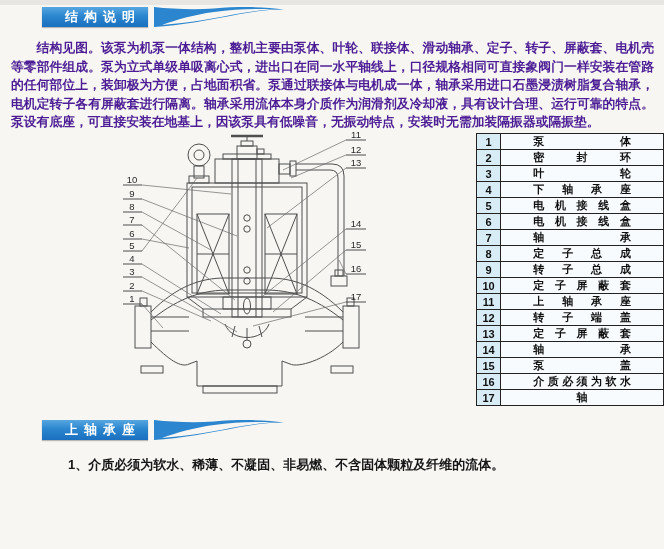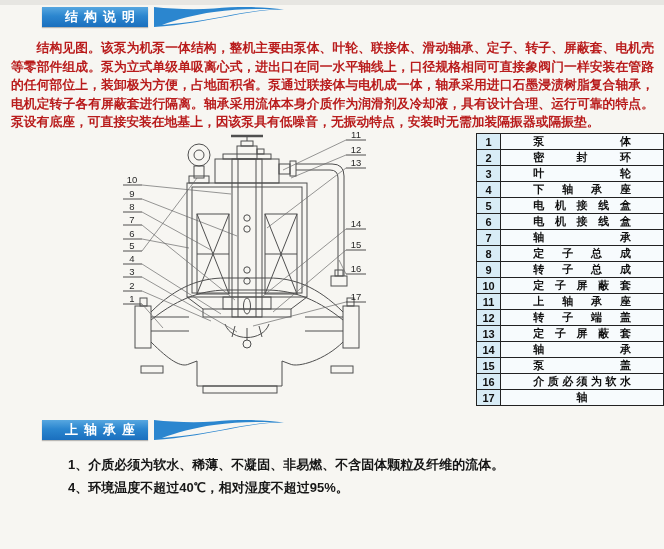--- a/index.html
+++ b/index.html
@@ -20,21 +20,21 @@
   }
   .banner.b1{top:7px;}
   .banner.b2{top:420px;}
   .swoosh{position:absolute;width:134px;height:22px;}
   .swoosh.s1{left:152px;top:6px;}
   .swoosh.s2{left:152px;top:419px;}
   
   .intro{
     position:absolute;left:11px;top:39px;width:643px;
     font-size:12.8px;line-height:18.5px;font-weight:600;
-    text-align:justify;text-indent:2em;margin:0;color:#b91c1c;
+    text-align:justify;text-indent:2em;margin:0;color:#4c1d95;
   }
   
   .diagram{position:absolute;left:85px;top:128px;width:320px;height:285px;}
   
   .parts{position:absolute;left:476px;top:133px;border-collapse:collapse;table-layout:fixed;}
   .parts td{
     border:1px solid #222;height:15px;font-size:11px;font-weight:700;color:#101010;
     padding:0;overflow:hidden;white-space:nowrap;
   }
   .parts td.num{width:44px;background:#d8ecf6;text-align:center;}
@@ -286,14 +286,13 @@
 <div class="banner b2">
   <span>上轴承座</span>
 </div>
 <svg class="swoosh s2" viewBox="0 0 134 22">
   <path d="M2,1 L2,21 C28,19.5 58,14 88,8 C104,5 118,3.5 132,3.5 C112,0.5 86,0.5 62,2.5 C42,4 20,3 2,1 Z" fill="#2b86cf"></path>
   <path d="M10,19 C36,17 64,12 90,7 C104,4.5 116,3.5 126,3.8 C108,2.2 84,3.2 62,6 C42,8.6 24,14 10,19 Z" fill="#f7f6f2"></path>
 </svg>
 
 <ul class="conds">
     <li>1、介质必须为软水、稀薄、不凝固、非易燃、不含固体颗粒及纤维的流体。</li>
-    <li>4、环境温度不超过40℃，相对湿度不超过95%。</li>
   </ul>
 
 </body></html>

